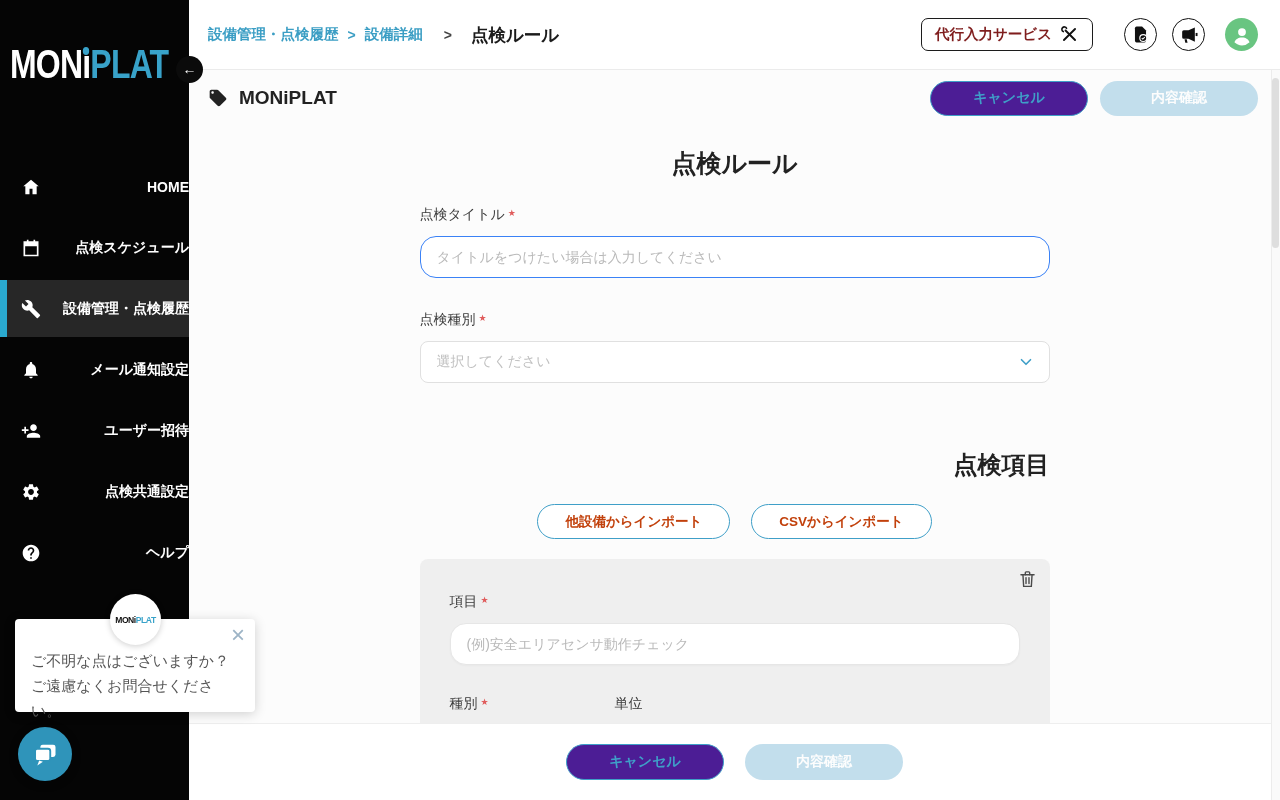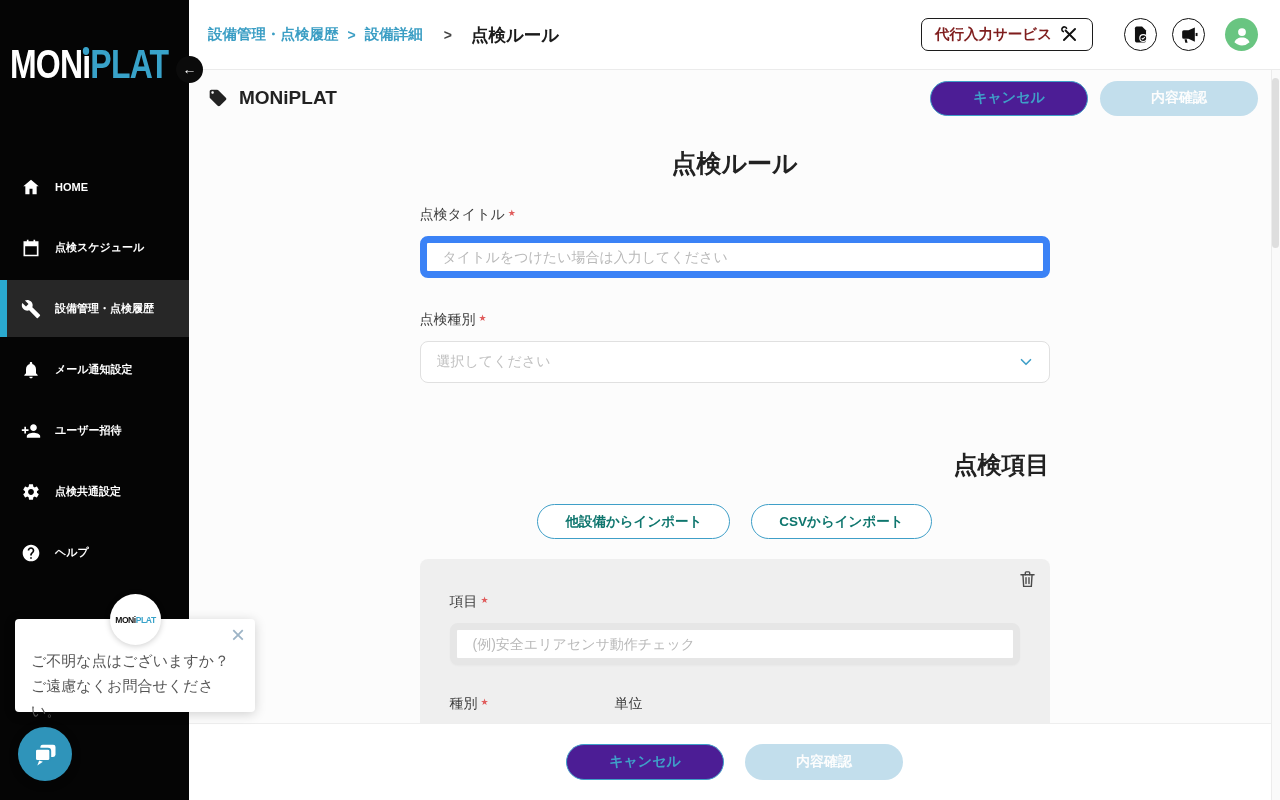--- a/index.html
+++ b/index.html
@@ -11,22 +11,22 @@
   .logo { position:absolute; left:10px; top:42px; font-weight:700; font-size:40px; letter-spacing:-1px;
           color:#fff; transform:scaleX(.8); transform-origin:left center; white-space:nowrap; cursor:pointer; }
   .logo .logo-plat { color:#38a2c9; }
   .logo .logo-i { position:relative; display:inline-block; }
   .logo .logo-i::before { content:''; position:absolute; top:5px; left:50%; transform:translateX(-50%);
           width:8px; height:8px; border-radius:50%; background:#38a2c9; }
   .collapse-btn { position:absolute; left:176px; top:56px; width:27px; height:27px; border-radius:50%;
           background:#0b0b0b; color:#fff; border:none; font-size:14px; line-height:27px; text-align:center;
           z-index:10; cursor:pointer; }
   .nav { position:absolute; top:158px; left:0; width:100%; }
-  .nav-item { display:flex; align-items:center; gap:14px; height:57px; margin-bottom:4px; padding-left:21px;
-          color:#fff; font-size:11px; font-weight:700; cursor:pointer; }
+  .nav-item { display:flex; align-items:center; gap:3px; height:57px; margin-bottom:4px; padding-left:21px;
+          color:#fff; font-size:14px; font-weight:700; cursor:pointer;justify-content:space-between; }
   .nav-item svg { width:20px; height:20px; fill:#fff; flex:0 0 20px; }
   .nav-item.active { background:#272727; box-shadow:inset 7px 0 0 #2aa9cf; }
 
   
   .topbar { position:absolute; left:189px; right:0; top:0; height:70px; background:#fff;
           border-bottom:1px solid #ebebeb; display:flex; align-items:center; padding:0 22px 0 19px; z-index:5; }
   .breadcrumb { display:flex; align-items:center; gap:9px; flex:1; }
   .crumb-link { color:#3b9ec4; font-weight:700; font-size:14.5px; cursor:pointer; }
   .crumb-sep1 { color:#3b9ec4; font-weight:700; font-size:14px; }
   .crumb-sep2 { color:#444; font-weight:700; font-size:14px; margin-left:12px; }
@@ -52,33 +52,33 @@
   .head-buttons { display:flex; gap:12px; }
   .pill { height:35px; width:158px; border-radius:18px; font-size:14px; font-weight:700; cursor:pointer;
           display:flex; align-items:center; justify-content:center; font-family:inherit; }
   .pill-cancel { background:#4c1d95; border:1.5px solid #3f9fc8; color:#3f9fc8; }
   .pill-confirm { background:#c2deec; border:none; color:#fdfdfd; cursor:default; }
 
   .form-col { width:630px; margin:0 auto; }
   .form-title { text-align:center; font-size:25px; font-weight:700; color:#222; margin-top:21px; }
   .field-label { margin-top:26px; font-size:14px; color:#3a3a3a; }
   .req { color:#e05c5c; font-size:9px; vertical-align:3px; margin-left:3px; }
-  .text-input { margin-top:12px; width:100%; height:42px; border:7px solid #3b82f6; border-radius:8px;
+  .text-input { margin-top:12px; width:100%; height:42px; border:1px solid #3b82f6; border-radius:16px;
           background:#fff; padding:0 16px; font-size:14px; color:#333; font-family:inherit; outline:none; }
   .text-input::placeholder { color:#b9b9b9; }
   .select-box { margin-top:12px; width:100%; height:42px; border:1px solid #e0e0e0; border-radius:8px;
           background:#fff; padding:0 14px 0 16px; display:flex; align-items:center; justify-content:space-between;
           cursor:pointer; }
   .select-placeholder { font-size:14px; color:#c0c0c0; }
   .select-box svg { width:18px; height:18px; }
 
   .section-title { text-align:right; font-size:24px; font-weight:700; color:#222; margin-top:66px; }
   .import-row { margin-top:23px; display:flex; justify-content:center; gap:21px; }
   .import-btn { height:35px; padding:0 27px; border-radius:18px; background:#fff; border:1.5px solid #3f9fc8;
-          color:#0f766e; font-size:13.5px; font-weight:700; cursor:pointer; font-family:inherit; }
+          color:#c2410c; font-size:13.5px; font-weight:700; cursor:pointer; font-family:inherit; }
 
   .item-card { position:relative; margin-top:20px; background:#efefef; border-radius:8px; height:210px;
           padding:30px 30px 0 30px; }
   .trash-btn { position:absolute; top:10px; right:12px; background:none; border:none; cursor:pointer; }
   .trash-btn svg { width:21px; height:21px; }
   .item-label { font-size:14px; color:#3a3a3a; margin-top:4px; }
   .item-card .text-input { box-shadow:0 1px 2px rgba(0,0,0,.03); border-color:#e6e6e6; }
   .card-cols { display:flex; margin-top:30px; }
   .col-kind { width:165px; }
   .col-unit { width:105px; }

